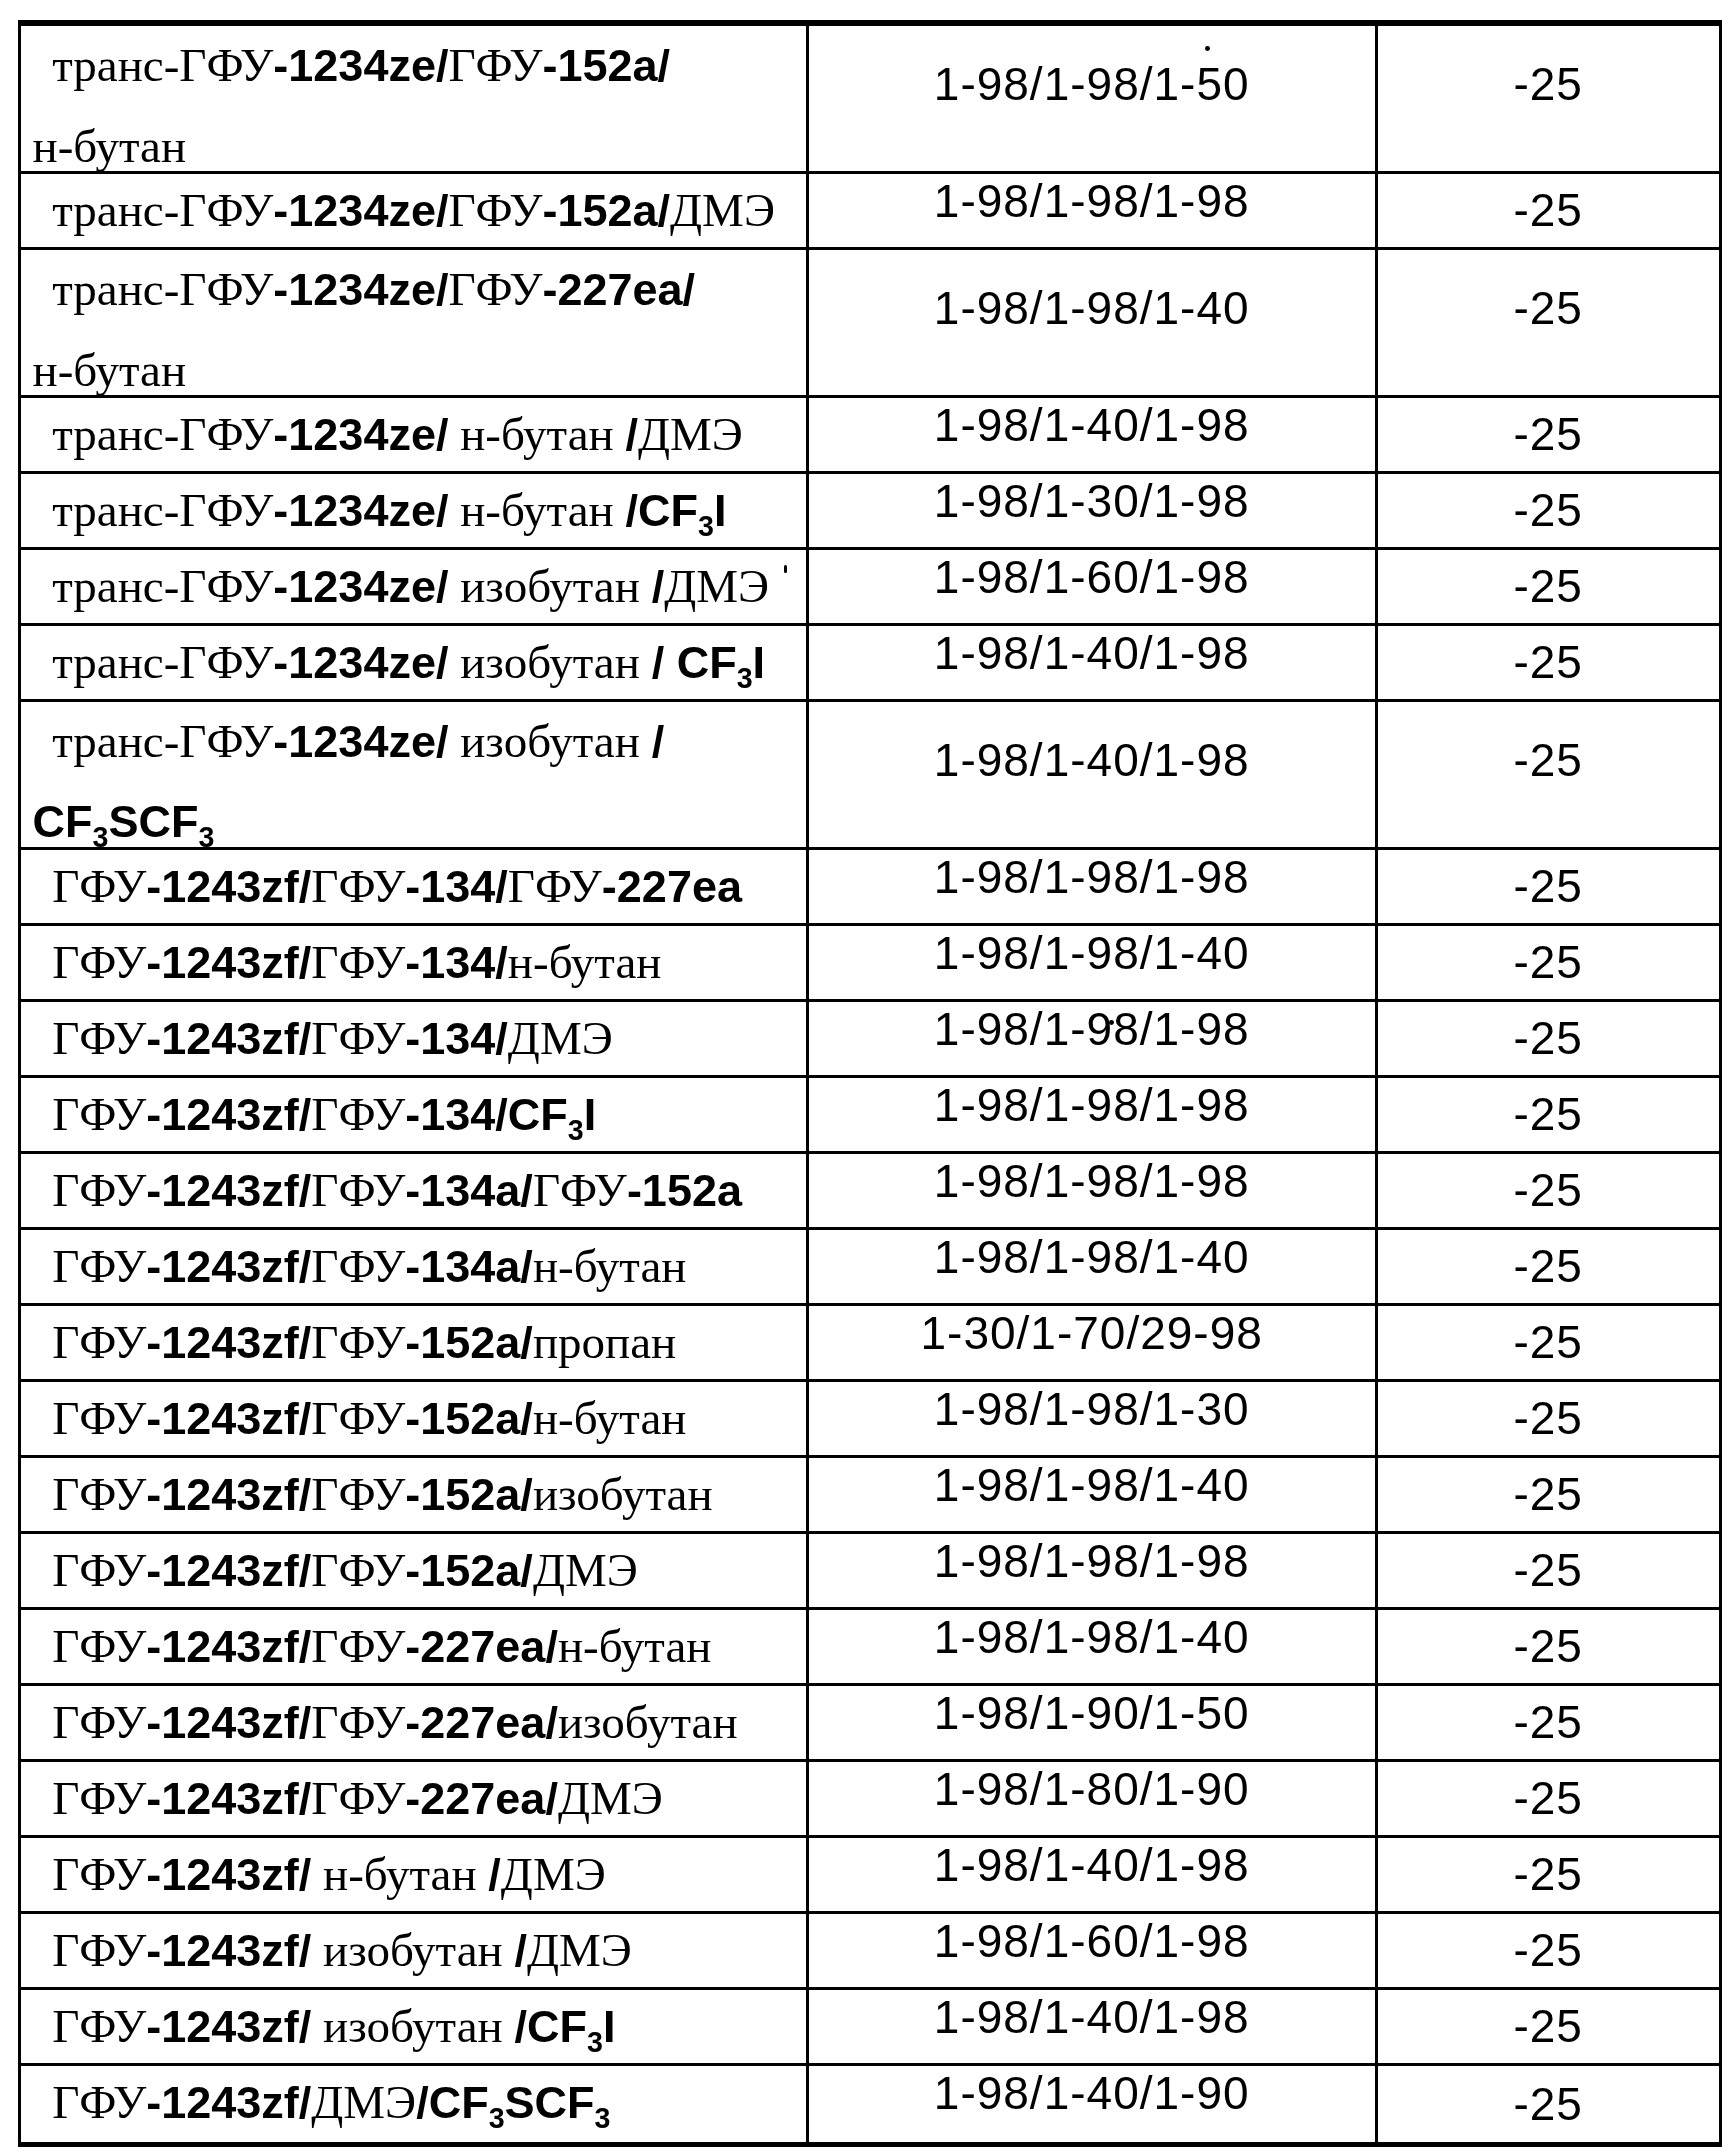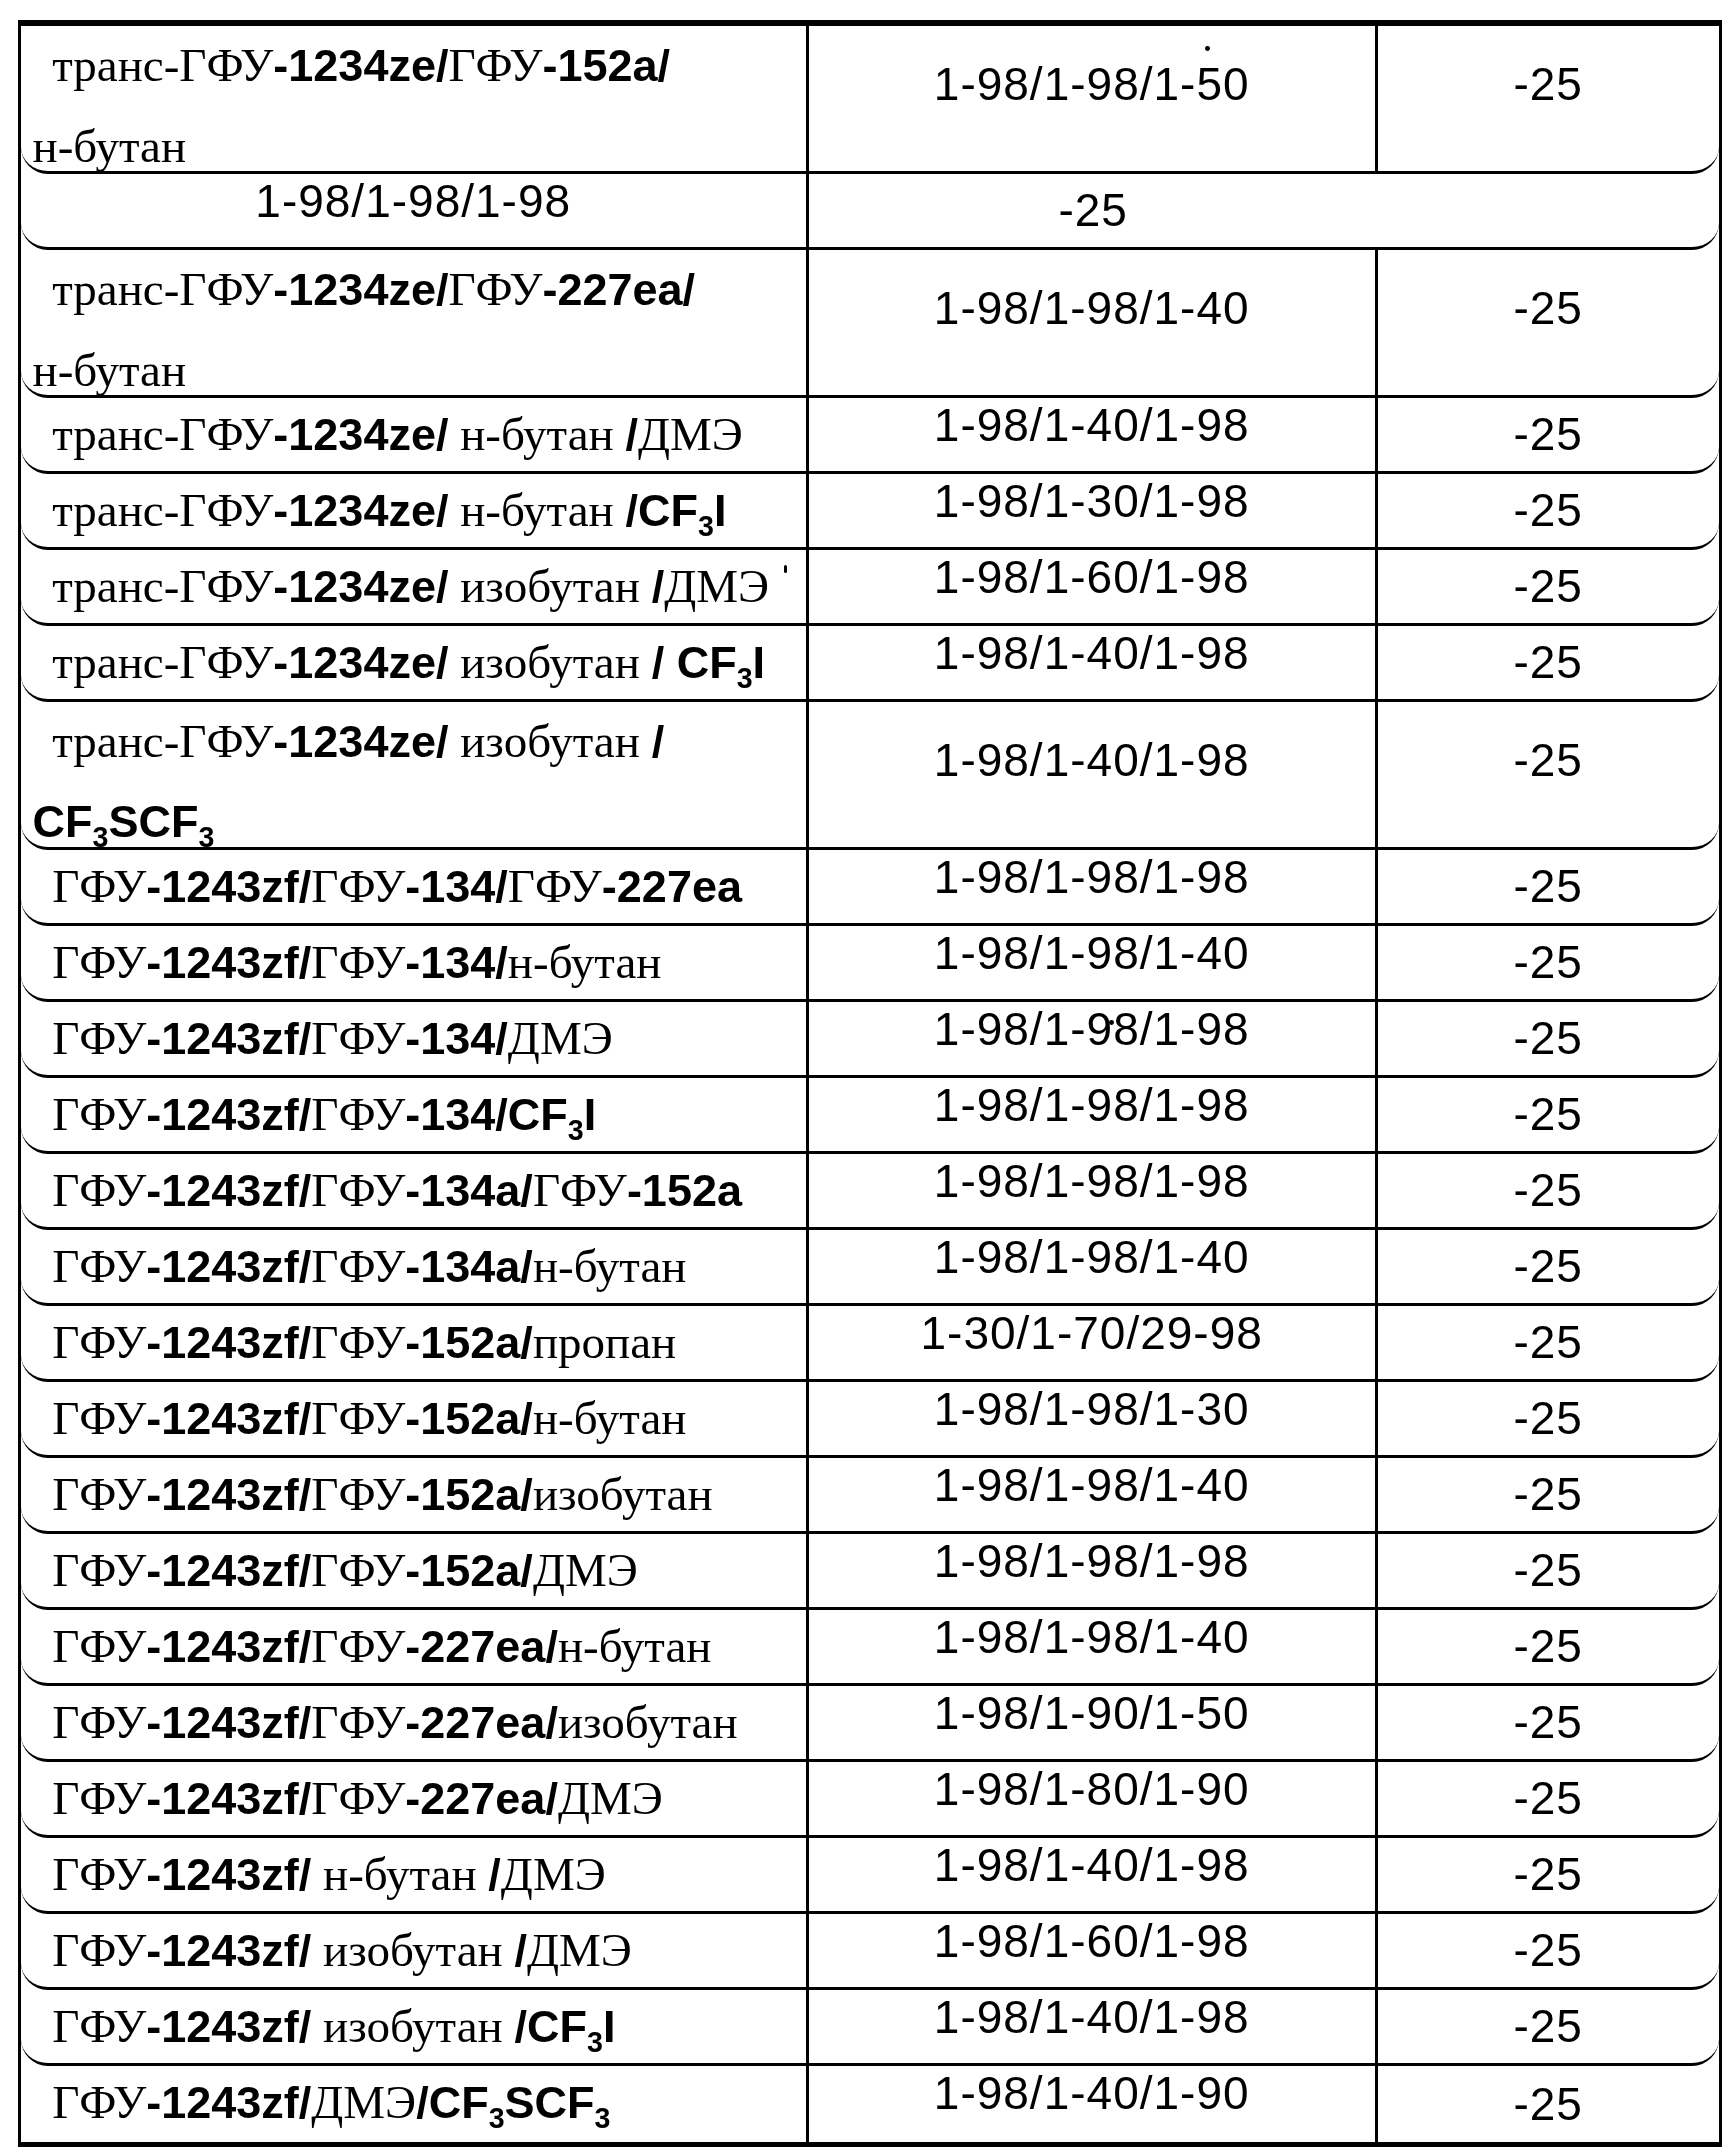--- a/index.html
+++ b/index.html
@@ -25,21 +25,20 @@
     border-top-width: 6.9px;
     border-bottom-width: 5.9px;
     background: #fff;
   }
   .row {
     display: grid;
     grid-template-columns: 788px 569px 1fr;
     height: 76px;
     box-sizing: border-box;
     border-bottom: 3.9px solid #000;
-    border-radius: 27px;
   }
   .row:last-child { border-bottom: none; }
   .row.double { height: 148px; }
 
   .cell {
     box-sizing: border-box;
     overflow: hidden;
   }
   .cell.name {
     border-right: 3px solid #000;
@@ -104,20 +103,21 @@
       <div class="row double">
         <div class="cell name"><span class="seg-serif">транс-ГФУ</span><span class="seg-sans">-1234ze/</span><span class="seg-serif">ГФУ</span><span class="seg-sans">-152a/</span><br><span class="seg-serif">н-бутан</span></div>
         <div class="cell ratio">
           <span class="val">1-98/1-98/1-50</span>
         </div>
         <div class="cell temp">
           <span class="val">-25</span>
         </div>
       </div>
       <div class="row">
+        <div class="cell name"><span class="seg-serif">транс-ГФУ</span><span class="seg-sans">-1234ze/</span><span class="seg-serif">ГФУ</span><span class="seg-sans">-152a/</span><span class="seg-serif">ДМЭ</span></div>
         <div class="cell ratio">
           <span class="val">1-98/1-98/1-98</span>
         </div>
         <div class="cell temp">
           <span class="val">-25</span>
         </div>
       </div>
       <div class="row double">
         <div class="cell name"><span class="seg-serif">транс-ГФУ</span><span class="seg-sans">-1234ze/</span><span class="seg-serif">ГФУ</span><span class="seg-sans">-227ea/</span><br><span class="seg-serif">н-бутан</span></div>
         <div class="cell ratio">

